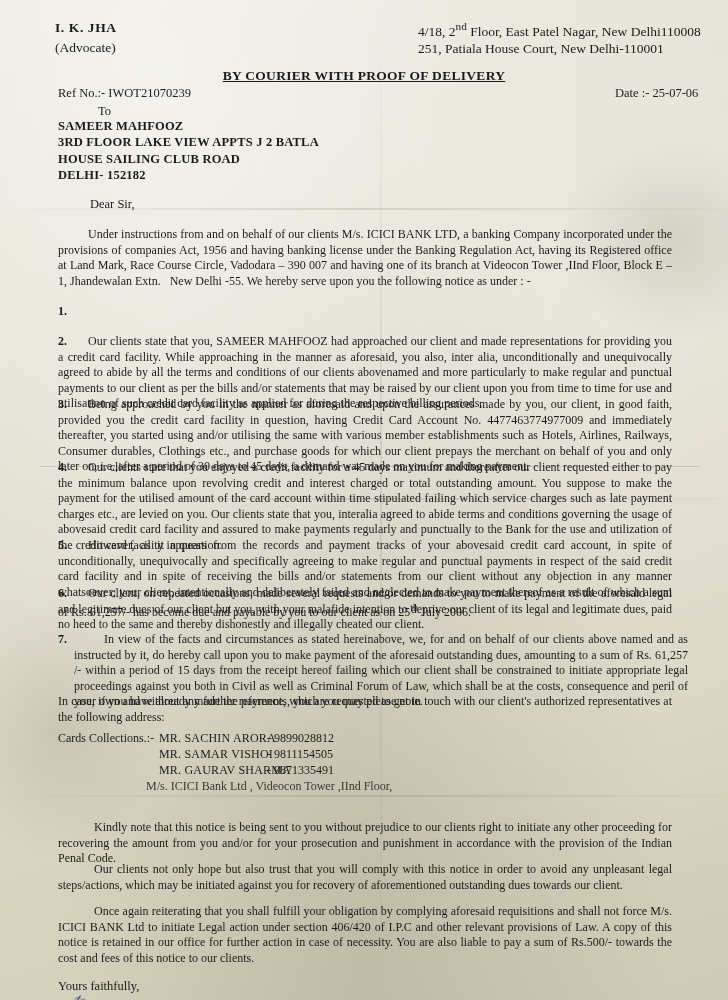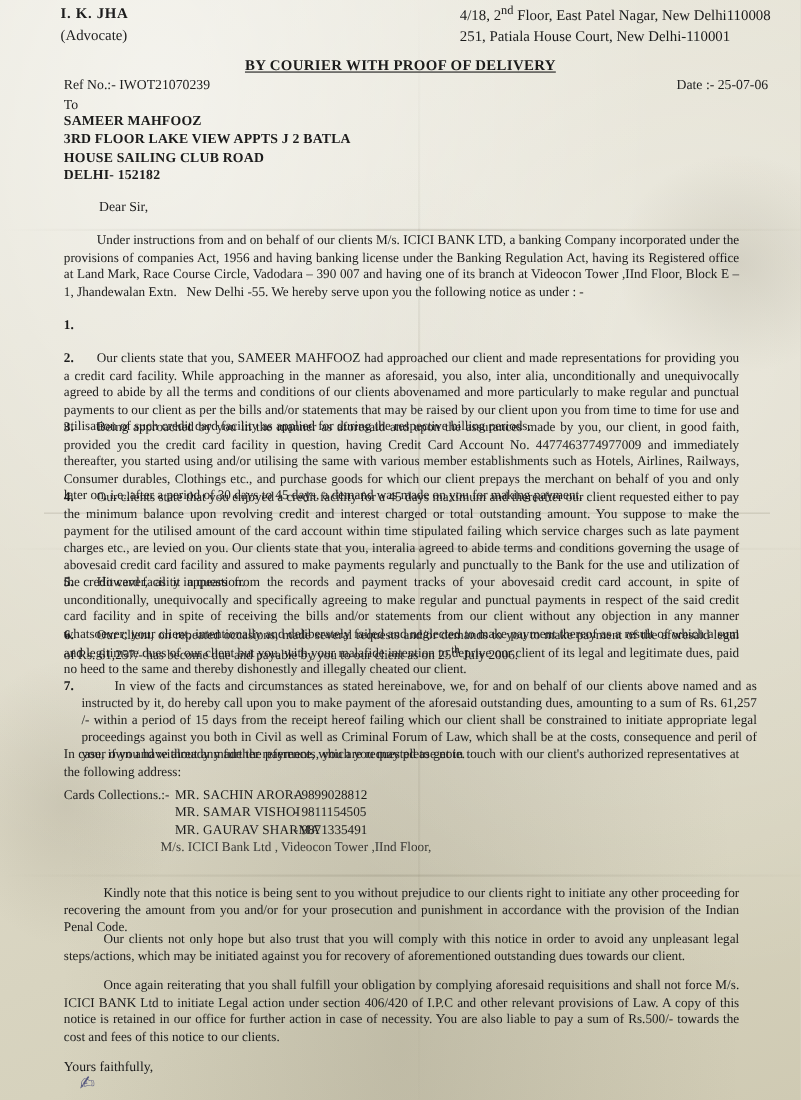--- a/index.html
+++ b/index.html
@@ -22,38 +22,38 @@
   }
   .fold{
     position:absolute;left:0;width:728px;height:2px;
     background:linear-gradient(90deg,rgba(150,145,125,0.0),rgba(120,115,95,0.35),rgba(150,145,125,0.05));
     opacity:.6;
   }
   .fold.v{
     width:2px;height:1000px;left:380px;top:0;
     background:linear-gradient(180deg,rgba(150,145,125,0.0),rgba(120,115,95,0.28),rgba(150,145,125,0.05));
   }
-  .content{position:absolute;left:0;top:0;width:728px;height:880px;}
+  .content{position:absolute;left:0;top:16px;width:728px;height:880px;}
 
   .hdr{position:absolute;font-size:13.5px;}
   #hdr-name{left:55px;top:4px;font-weight:bold;letter-spacing:.6px;}
   #hdr-role{left:55px;top:24px;}
   #hdr-addr1{left:418px;top:4px;}
   #hdr-addr2{left:418px;top:25px;}
 
   #courier{
     position:absolute;left:0;top:52px;width:728px;text-align:center;
     font-weight:bold;font-size:13.5px;text-decoration:underline;letter-spacing:.3px;
   }
 
   #refno{position:absolute;left:58px;top:70px;font-size:12.5px;}
   #date{position:absolute;left:615px;top:70px;font-size:12.5px;}
 
   .addr{position:absolute;left:58px;font-size:12.5px;}
-  #to{top:88px;}
+  #to{top:88px;margin-left:40px;}
   #a1{top:103px;font-weight:bold;letter-spacing:.2px;}
   #a2{top:119px;font-weight:bold;letter-spacing:.2px;}
   #a3{top:136px;font-weight:bold;letter-spacing:.2px;}
   #a4{top:152px;font-weight:bold;letter-spacing:.2px;}
 
   #dearsir{position:absolute;left:90px;top:181px;font-size:12.5px;}
   .num{
     position:absolute;left:58px;width:16px;font-weight:bold;font-size:12px;
   }
   .ptxt{

